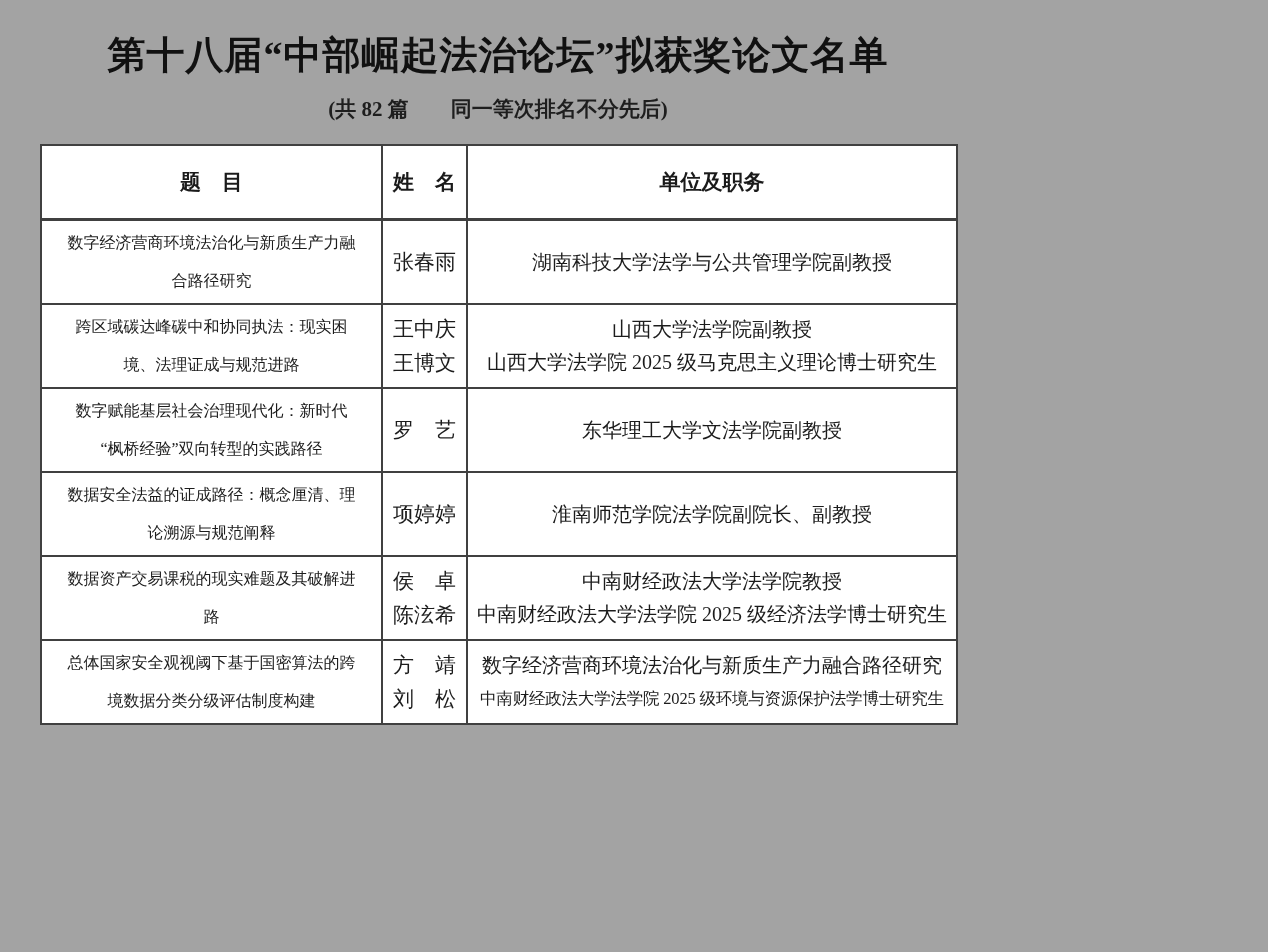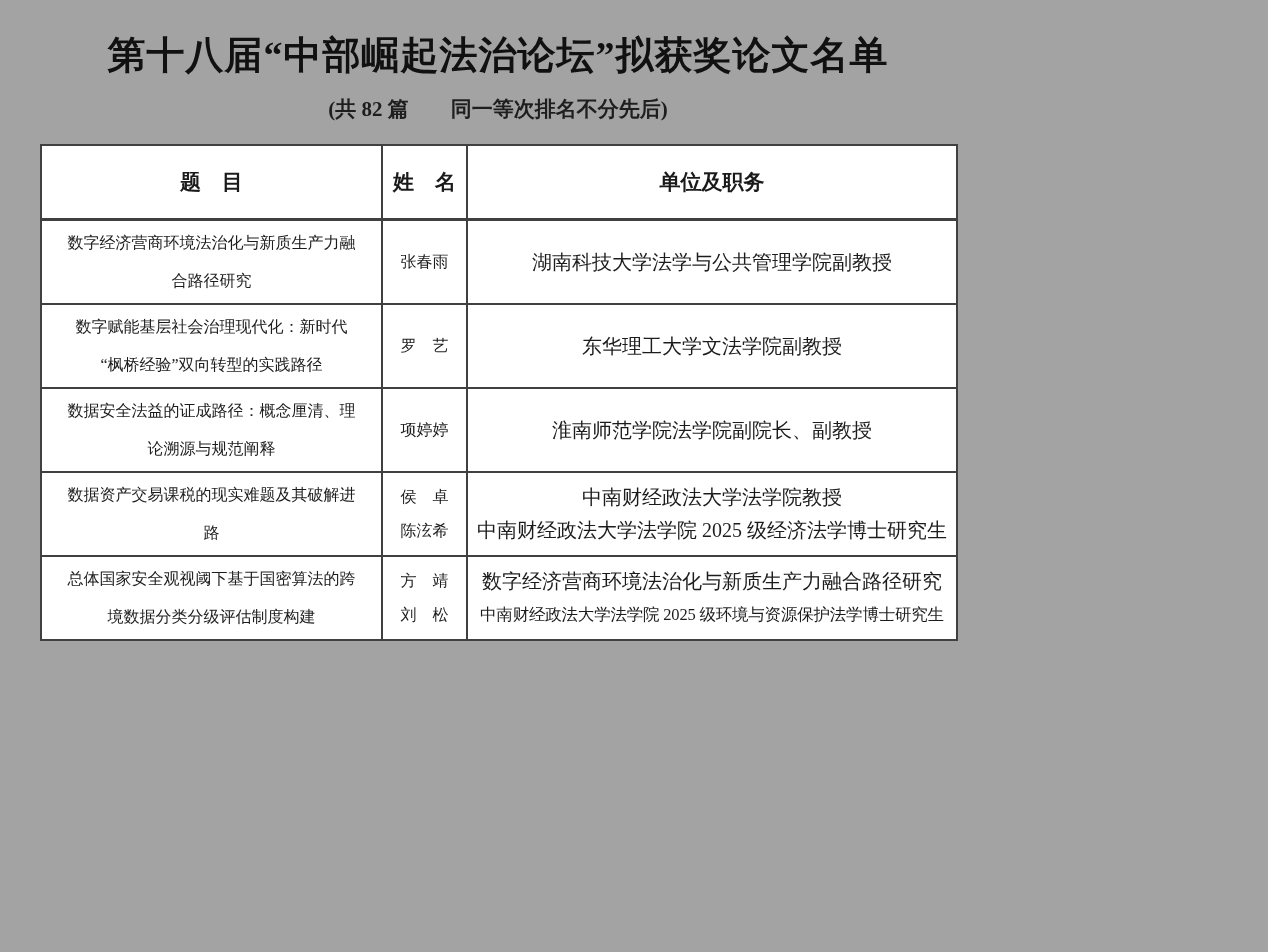--- a/index.html
+++ b/index.html
@@ -79,21 +79,21 @@
   col.c-org   { width: 490px; }
   td.col-title {
     height: 70px;
     font-size: 16px;
     line-height: 38px;
     padding: 3px 22px;
     color: #1c1c1c;
   }
   td.col-name {
     height: 70px;
-    font-size: 16px;
+    font-size: 21px;
     line-height: 34px;
     padding: 3px 2px;
     color: #1c1c1c;
   }
   td.col-org {
     height: 70px;
     font-size: 20px;
     line-height: 33px;
     padding: 3px 4px;
     color: #1c1c1c;
@@ -129,20 +129,31 @@
           <tr>
             <td class="col-title">数字经济营商环境法治化与新质生产力融合路径研究</td>
             <td class="col-name">
               <div class="name-line">张春雨</div>
             </td>
             <td class="col-org">
               <div class="org-line">湖南科技大学法学与公共管理学院副教授</div>
             </td>
           </tr>
           <tr>
+            <td class="col-title">跨区域碳达峰碳中和协同执法：现实困境、法理证成与规范进路</td>
+            <td class="col-name">
+              <div class="name-line">王中庆</div>
+              <div class="name-line">王博文</div>
+            </td>
+            <td class="col-org">
+              <div class="org-line">山西大学法学院副教授</div>
+              <div class="org-line">山西大学法学院 2025 级马克思主义理论博士研究生</div>
+            </td>
+          </tr>
+          <tr>
             <td class="col-title">数字赋能基层社会治理现代化：新时代 “枫桥经验”双向转型的实践路径</td>
             <td class="col-name">
               <div class="name-line">罗　艺</div>
             </td>
             <td class="col-org">
               <div class="org-line">东华理工大学文法学院副教授</div>
             </td>
           </tr>
           <tr>
             <td class="col-title">数据安全法益的证成路径：概念厘清、理论溯源与规范阐释</td>

